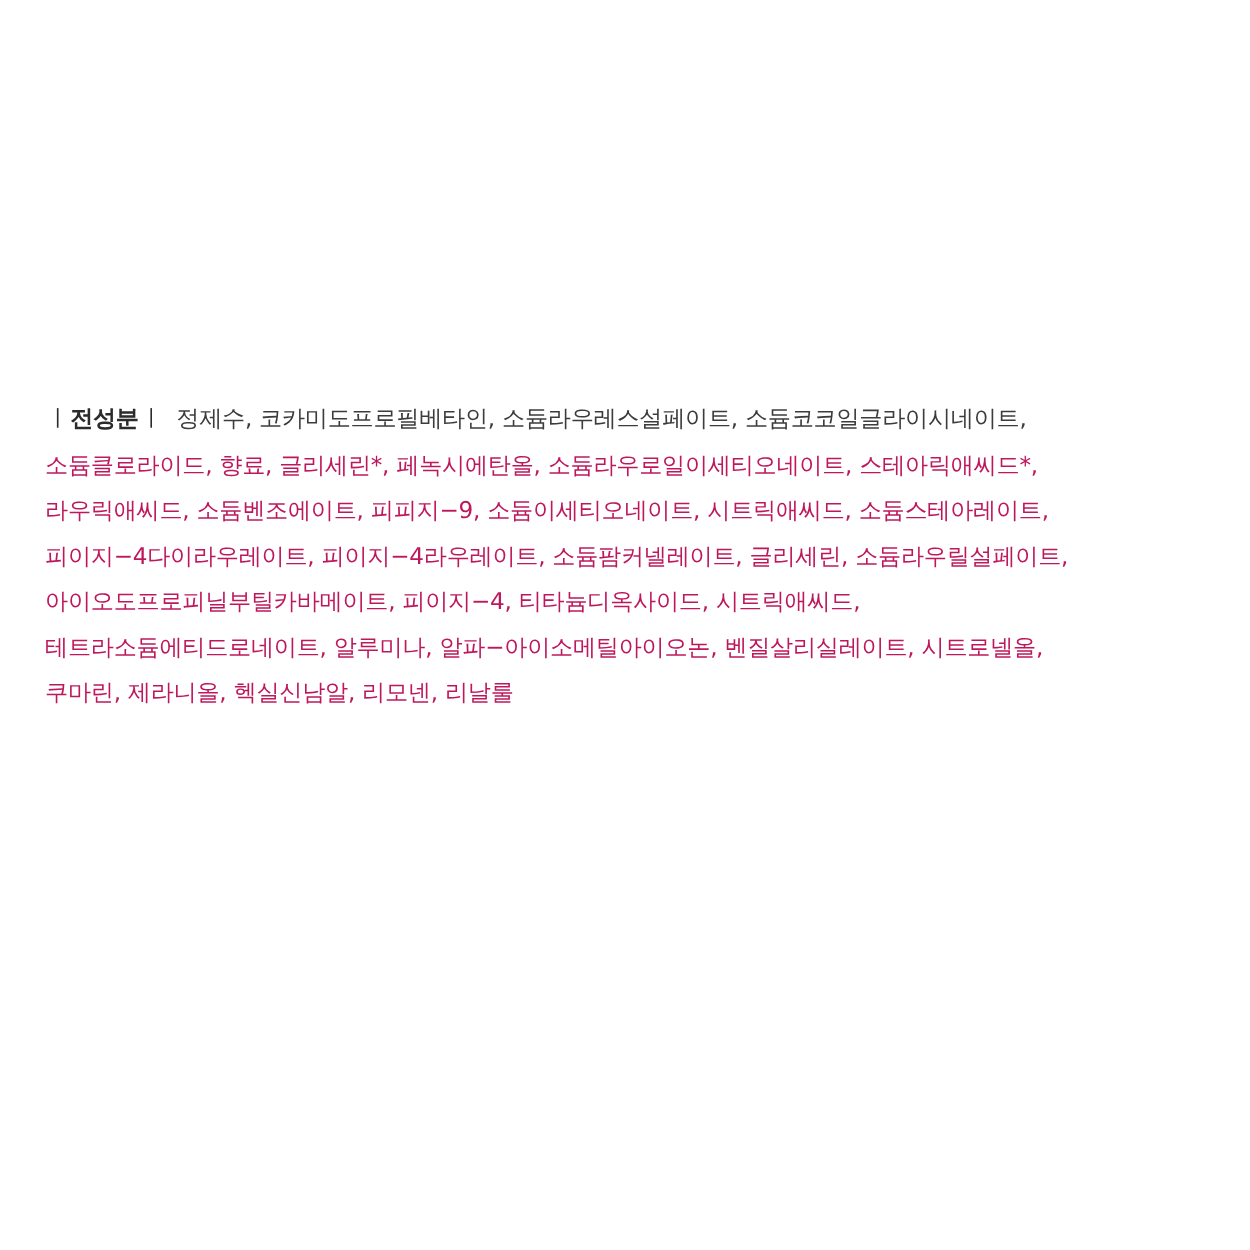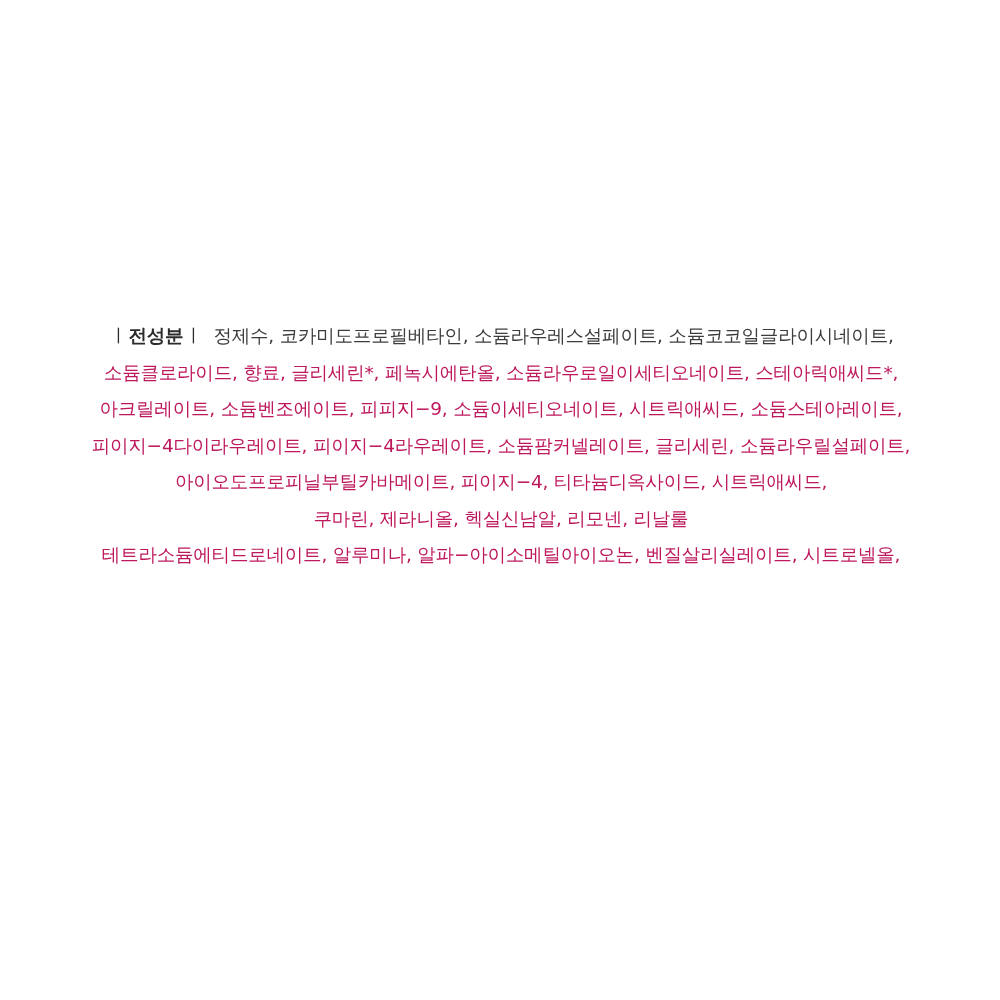--- a/index.html
+++ b/index.html
@@ -11,21 +11,20 @@
     height: 1000px;
     background: #ffffff;
     font-family: "DejaVu Sans", "Liberation Sans", sans-serif;
     overflow: hidden;
   }
   .page {
     position: relative;
     width: 1000px;
     height: 753px;
     background: #ffffff;
-    text-align: center;
   }
   .ingredients-block {
     position: absolute;
     left: 36px;
     top: 318px;
     width: 930px;
   }
   .ing-line {
     font-size: 18.5px;
     line-height: 36.5px;
@@ -62,34 +61,34 @@
       <span class="label"><span class="bar">ㅣ</span><span>전성분</span><span class="bar">ㅣ</span></span><span class="label-gap"></span><span>정제수, 코카미도프로필베타인, 소듐라우레스설페이트, 소듐코코일글라이시네이트,</span>
     </div>
 
     <div class="ing-line">
       <span>소듐클로라이드, 향료, 글리세린*, 페녹시에탄올, 소듐라우로일이세티오네이트, 스테아릭애씨드*,</span>
     </div>
 
 
 
     <div class="ing-line">
-      <span>아크릴레이트, 소듐벤조에이트, 피피지−9, 소듐이세티오네이트, 시트릭애씨드, 소듐스테아레이트,</span>
+      <span>라우릭애씨드, 소듐벤조에이트, 피피지−9, 소듐이세티오네이트, 시트릭애씨드, 소듐스테아레이트,</span>
     </div>
 
     <div class="ing-line">
       <span>피이지−4다이라우레이트, 피이지−4라우레이트, 소듐팜커넬레이트, 글리세린, 소듐라우릴설페이트,</span>
     </div>
 
     <div class="ing-line">
       <span>아이오도프로피닐부틸카바메이트, 피이지−4, 티타늄디옥사이드, 시트릭애씨드,</span>
     </div>
 
     <div class="ing-line">
-      <span>쿠마린, 제라니올, 헥실신남알, 리모넨, 리날룰</span>
+      <span>테트라소듐에티드로네이트, 알루미나, 알파−아이소메틸아이오논, 벤질살리실레이트, 시트로넬올,</span>
     </div>
 
     <div class="ing-line">
-      <span>테트라소듐에티드로네이트, 알루미나, 알파−아이소메틸아이오논, 벤질살리실레이트, 시트로넬올,</span>
+      <span>쿠마린, 제라니올, 헥실신남알, 리모넨, 리날룰</span>
     </div>
 
   </div>
 
 </div>
 
 </body></html>

